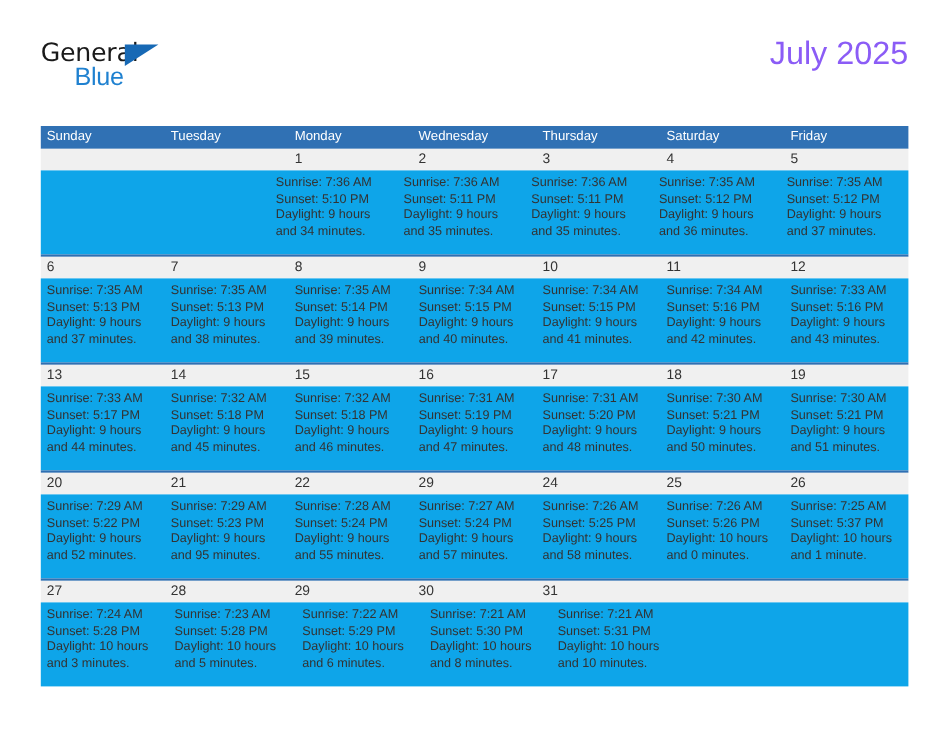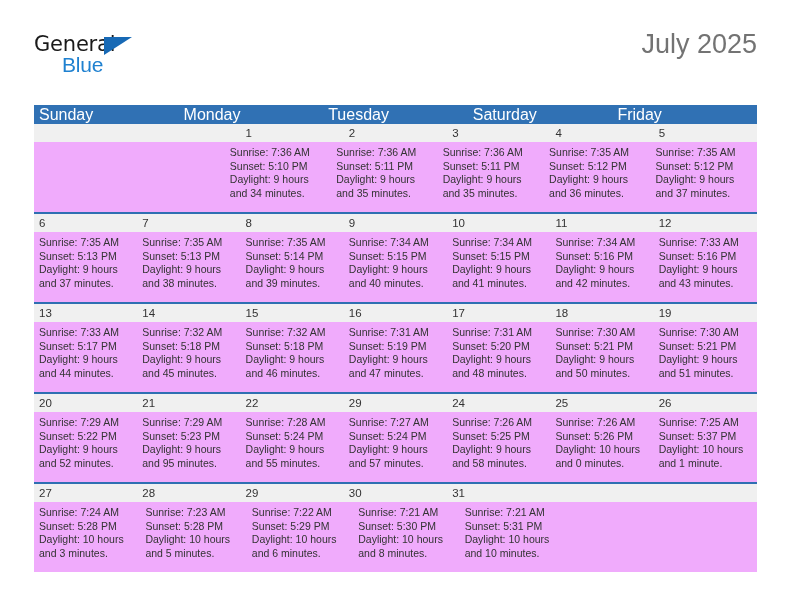--- a/index.html
+++ b/index.html
@@ -67,21 +67,21 @@
   }
 
   .titles {
     position: absolute;
     right: 0;
     top: 0;
     text-align: right;
   }
   .cal-title {
     font-size: 27px;
-    color: #737373;
+    color: #8b5cf6;
     line-height: 32px;
     white-space: nowrap;
   }
   .cal-subtitle {
     font-size: 13.5px;
     color: #1c1c1c;
     line-height: 18px;
     margin-top: 7px;
     white-space: nowrap;
   }
@@ -94,21 +94,21 @@
     width: 723px;
   }
   .dow-row {
     display: flex;
     background: #3071b4;
     height: 19px;
   }
   .dow {
     flex: 1 1 0;
     color: #ffffff;
-    font-size: 16px;
+    font-size: 11px;
     line-height: 19px;
     padding-left: 5px;
     box-sizing: border-box;
     white-space: nowrap;
   }
 
   .week {
     position: relative;
   }
   .week-rule {
@@ -125,21 +125,22 @@
     flex: 1 1 0;
     font-size: 11.5px;
     line-height: 18px;
     color: #333333;
     padding-left: 5px;
     box-sizing: border-box;
   }
   .info-band {
     display: flex;
     height: 70px;
-    background: #f0abfc;
+    background: #0ea5e9;
+    justify-content: center;
   }
   .cell-info {
     flex: 1 1 0;
     padding: 4px 6px 0 5px;
     box-sizing: border-box;
     font-size: 10.5px;
     line-height: 13.6px;
     color: #333333;
   }
   .cell-info div {
@@ -164,22 +165,24 @@
 
     <div class="titles">
       <div class="cal-title">July 2025</div>
     </div>
 
   </div>
 
   <div class="calendar">
     <div class="dow-row" id="dow-row">
         <div class="dow">Sunday</div>
+        <div class="dow">Tuesday</div>
         <div class="dow">Monday</div>
-        <div class="dow">Tuesday</div>
+        <div class="dow">Wednesday</div>
+        <div class="dow">Thursday</div>
         <div class="dow">Saturday</div>
         <div class="dow">Friday</div>
       </div>
     <div id="weeks-container">
         <div class="week week-first">
           <div class="daynum-band">
             <div class="daynum"></div>
             <div class="daynum"></div>
             <div class="daynum">1</div>
             <div class="daynum">2</div>

